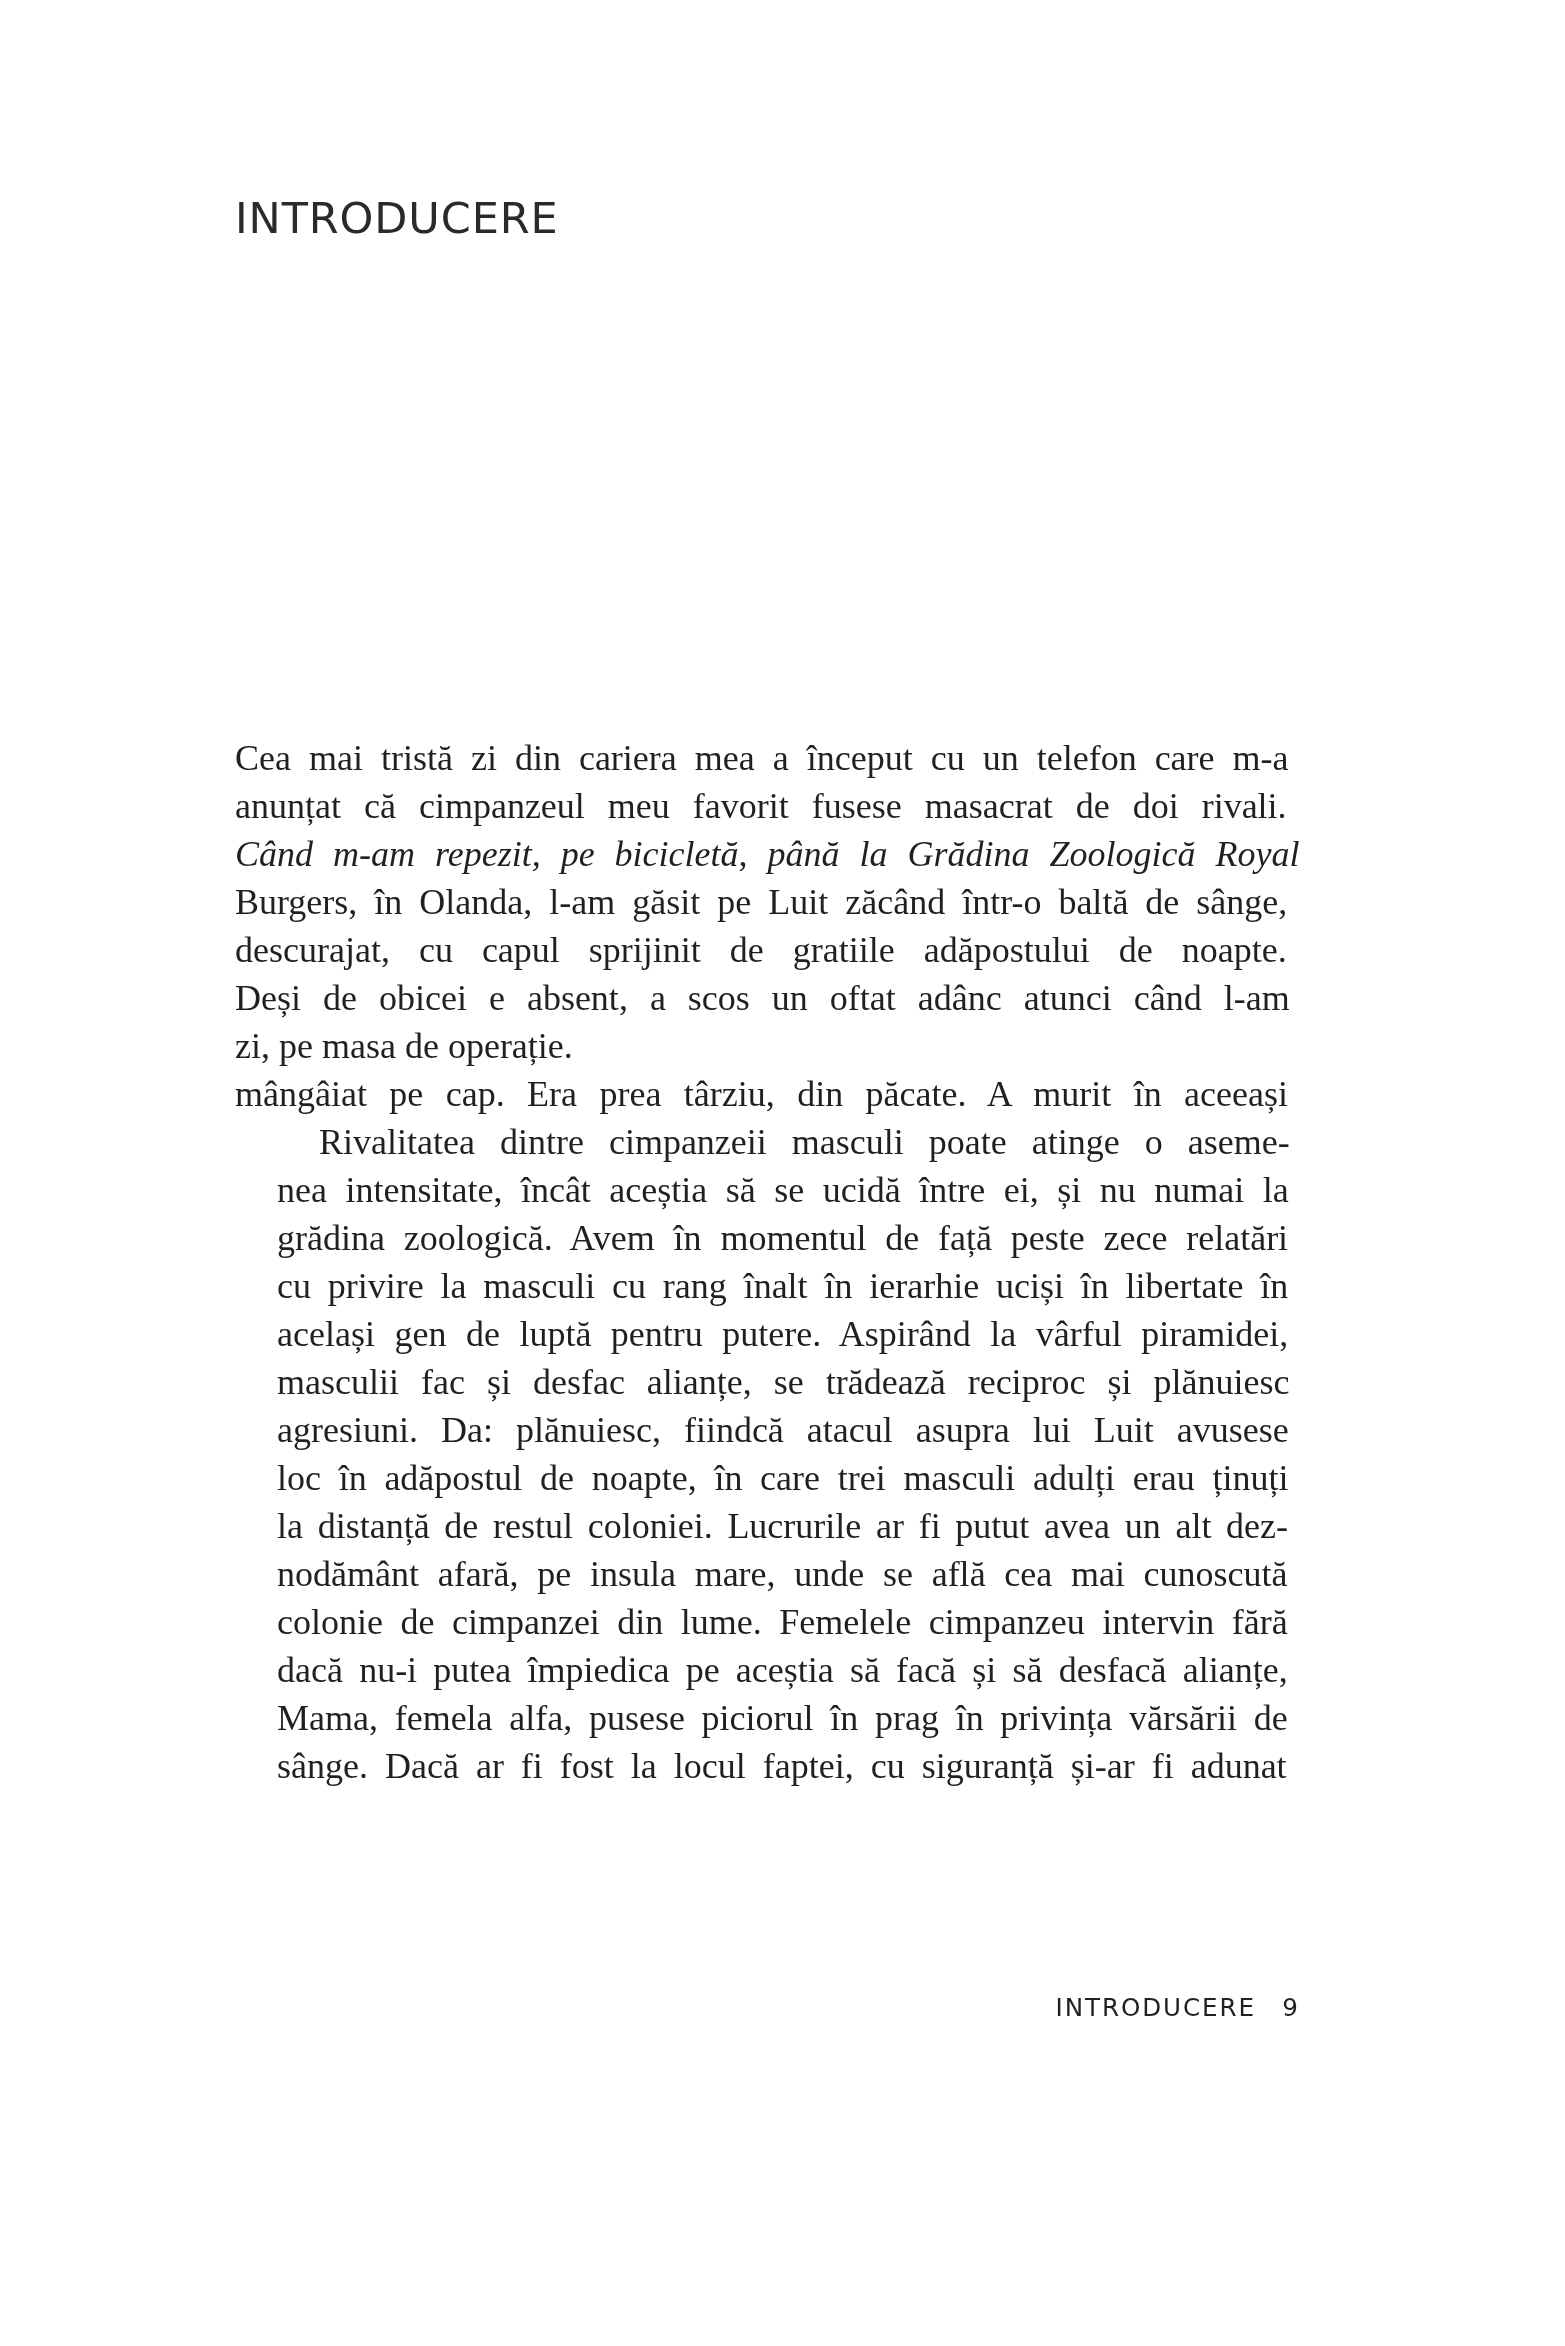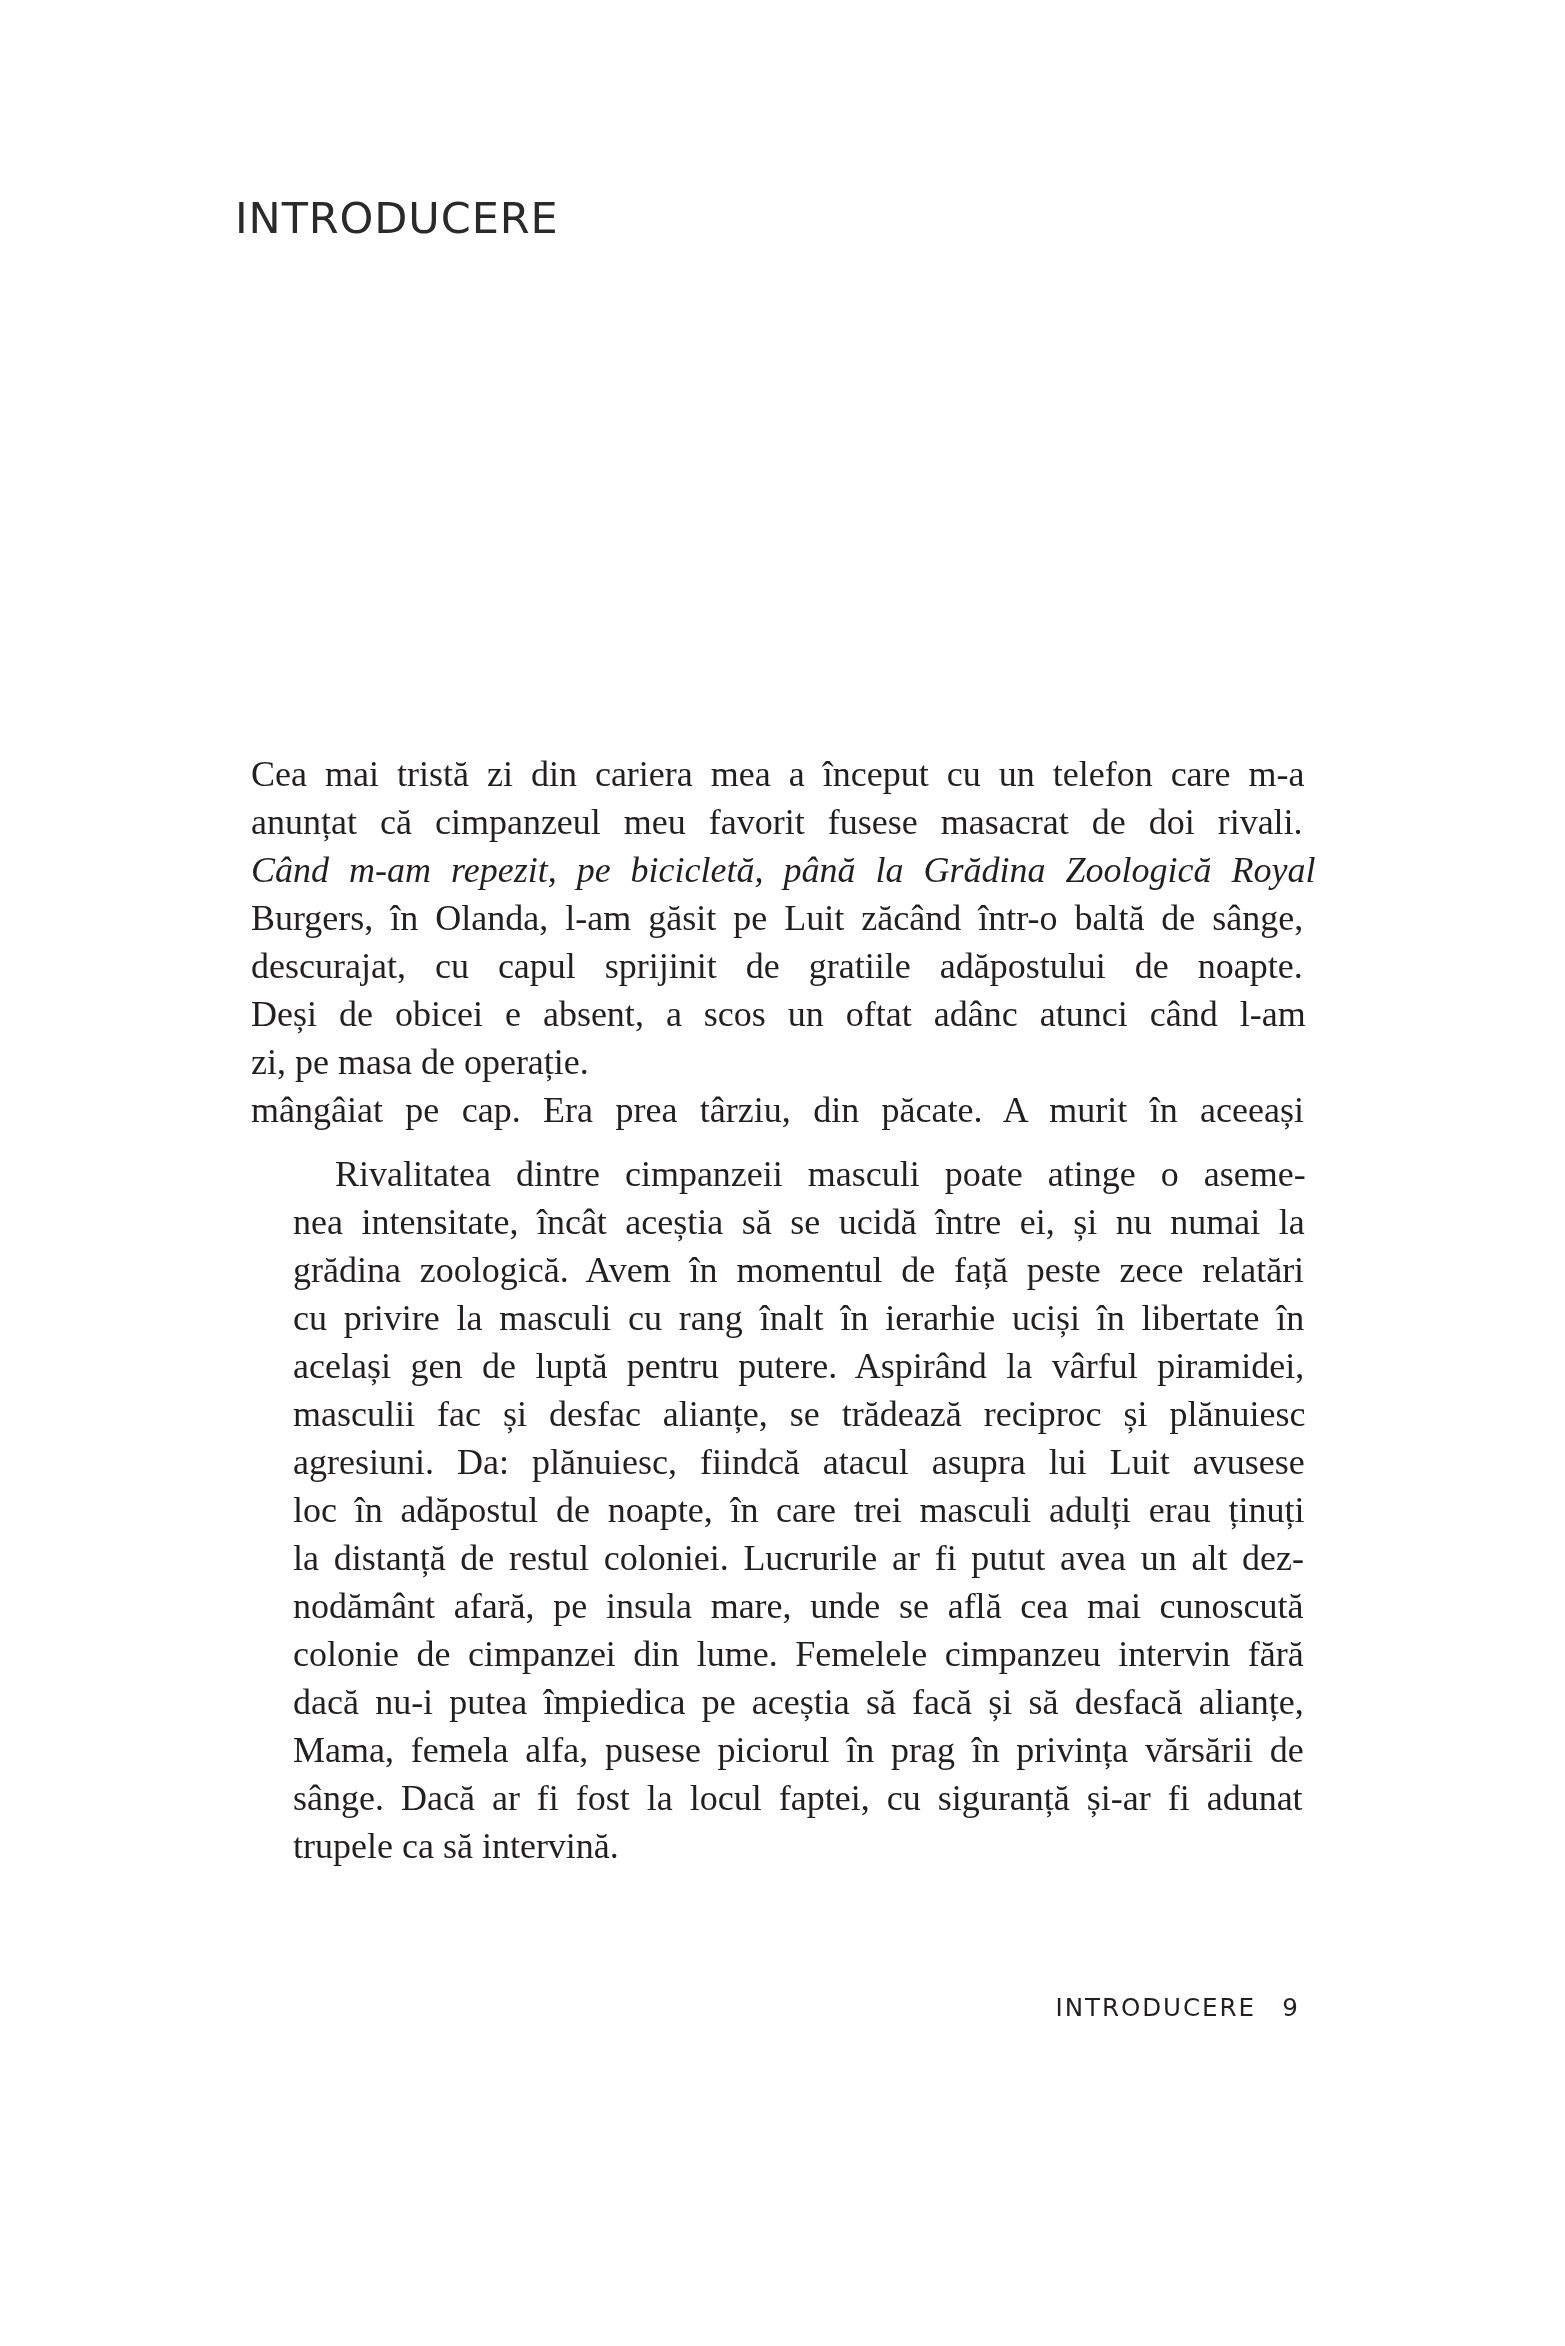--- a/index.html
+++ b/index.html
@@ -31,21 +31,21 @@
       left: 235px;
       top: 734px;
       width: 1064px;
       font-family: "Liberation Serif", "DejaVu Serif", serif;
       font-size: 36px;
       line-height: 48px;
       text-align: justify;
       color: #231f20;
     }
     .body-text p {
-      margin: 16px;
+      margin: 0;
     }
     .body-text p.indent {
       text-indent: 42px;
     }
     .line {
       display: block;
       text-align-last: justify;
       white-space: nowrap;
     }
     .line.last {
@@ -90,20 +90,19 @@
     <span class="line" style="display: block; text-align-last: left; word-spacing: 10.5px;">același gen de luptă pentru putere. Aspirând la vârful piramidei,</span>
     <span class="line" style="display: block; text-align-last: left; word-spacing: 13px;">masculii fac și desfac alianțe, se trădează reciproc și plănuiesc</span>
     <span class="line" style="display: block; text-align-last: left; word-spacing: 14px;">agresiuni. Da: plănuiesc, fiindcă atacul asupra lui Luit avusese</span>
     <span class="line" style="display: block; text-align-last: left; word-spacing: 8.7px;">loc în adăpostul de noapte, în care trei masculi adulți erau ținuți</span>
     <span class="line" style="display: block; text-align-last: left; word-spacing: 5.7px;">la distanță de restul coloniei. Lucrurile ar fi putut avea un alt dez-</span>
     <span class="line" style="display: block; text-align-last: left; word-spacing: 9.7px;">nodământ afară, pe insula mare, unde se află cea mai cunoscută</span>
     <span class="line" style="display: block; text-align-last: left; word-spacing: 8.5px;">colonie de cimpanzei din lume. Femelele cimpanzeu intervin fără</span>
     <span class="line" style="display: block; text-align-last: left; word-spacing: 7.2px;">dacă nu-i putea împiedica pe aceștia să facă și să desfacă alianțe,</span>
     <span class="line" style="display: block; text-align-last: left; word-spacing: 7.7px;">Mama, femela alfa, pusese piciorul în prag în privința vărsării de</span>
     <span class="line" style="display: block; text-align-last: left; word-spacing: 8px;">sânge. Dacă ar fi fost la locul faptei, cu siguranță și-ar fi adunat</span>
-    <span class="line last">trupele ca să intervină.</span>
   </p>
 </div>
 
 <div class="running-footer">
   <span>INTRODUCERE</span><span class="page-number">9</span>
 </div>
 
 
 </body></html>

